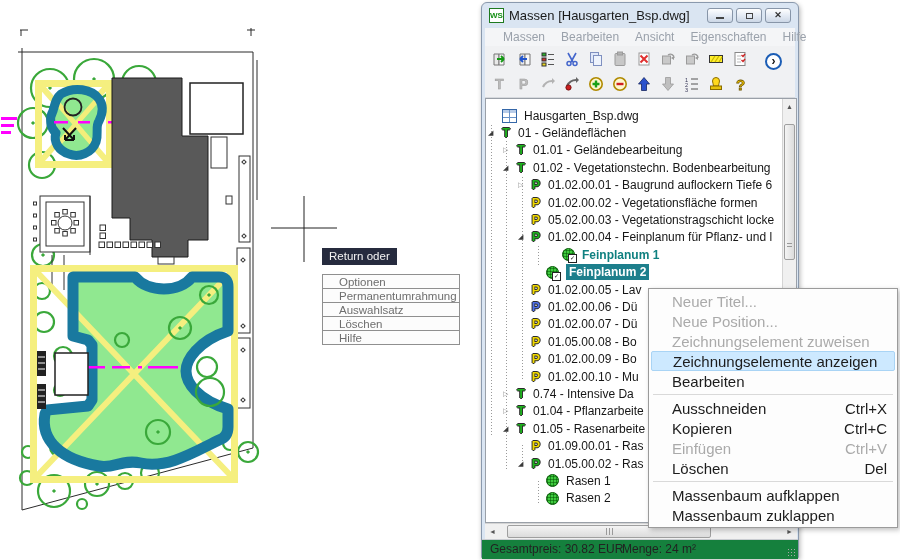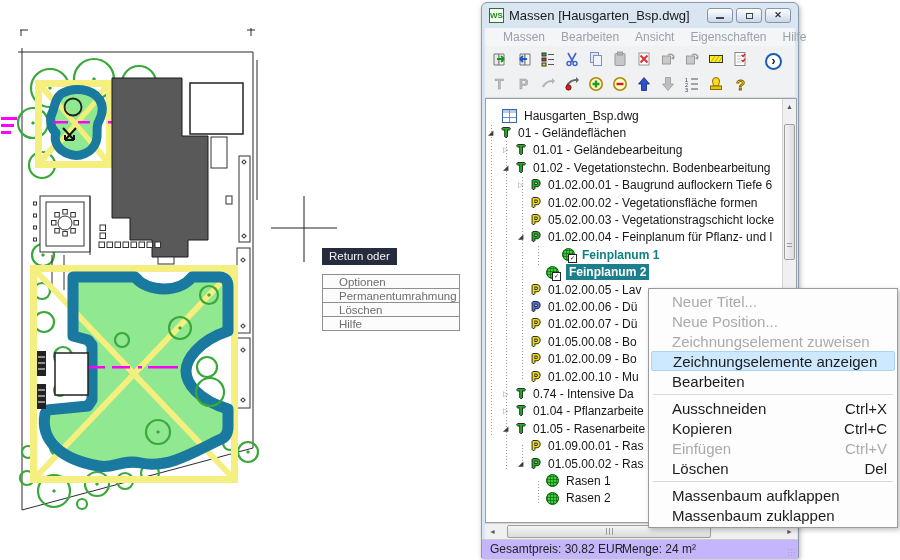--- a/index.html
+++ b/index.html
@@ -71,21 +71,21 @@
 
   .hscroll{position:absolute;top:520px;left:3px;width:312px;height:16px;background:#f0f0f0;
        border-top:1px solid #d4d4d4;box-sizing:border-box;}
   .harrow{position:absolute;top:0;width:15px;height:15px;font-size:7px;color:#555;
        text-align:center;line-height:15px;}
   .hthumb{position:absolute;left:22px;top:1px;width:204px;height:13px;border:1px solid #9f9f9f;
        background:linear-gradient(#f4f4f4,#dcdcdc);border-radius:2px;box-sizing:border-box;}
   .hgrip{position:absolute;top:2px;bottom:2px;left:98px;width:8px;
        background-image:repeating-linear-gradient(to right,#9a9a9a 0 1px,transparent 1px 3px);}
 
-  .statusbar{position:absolute;top:536px;left:0;right:0;height:19px;background:#c4b5fd;
+  .statusbar{position:absolute;top:536px;left:0;right:0;height:19px;background:#15803d;
        border-top:1px solid #c9ccd1;font-size:12px;color:#222;}
   .status-total{position:absolute;left:8px;top:2px;}
   .status-qty{position:absolute;left:140px;top:2px;}
   .grip{position:absolute;right:2px;bottom:2px;width:9px;height:9px;
        background-image:radial-gradient(#a8a8a8 1px,transparent 1px);background-size:3px 3px;}
 
   
   .ctxmenu{position:absolute;left:648px;top:288px;width:250px;background:#fdfdfd;
        border:1px solid #9b9b9b;box-shadow:2px 2px 5px rgba(0,0,0,.25);padding:2px;
        box-sizing:border-box;font-size:15px;z-index:50;}
@@ -276,20 +276,21 @@
     <path d="M271,228 H337 M304,196 V262"></path>
   </g>
 </svg>
 
 
 <div class="prompt">
   <div class="prompt-header">Return oder</div>
   <div class="prompt-items">
       <div class="prompt-item">Optionen</div>
       <div class="prompt-item">Permanentumrahmung</div>
+      <div class="prompt-item">Auswahlsatz</div>
       <div class="prompt-item">Löschen</div>
       <div class="prompt-item">Hilfe</div>
     </div>
 </div>
 
 
 <div class="win">
   <div class="titlebar">
     <div class="app-icon">WS</div>
     <div class="title-text">Massen [Hausgarten_Bsp.dwg]</div>

